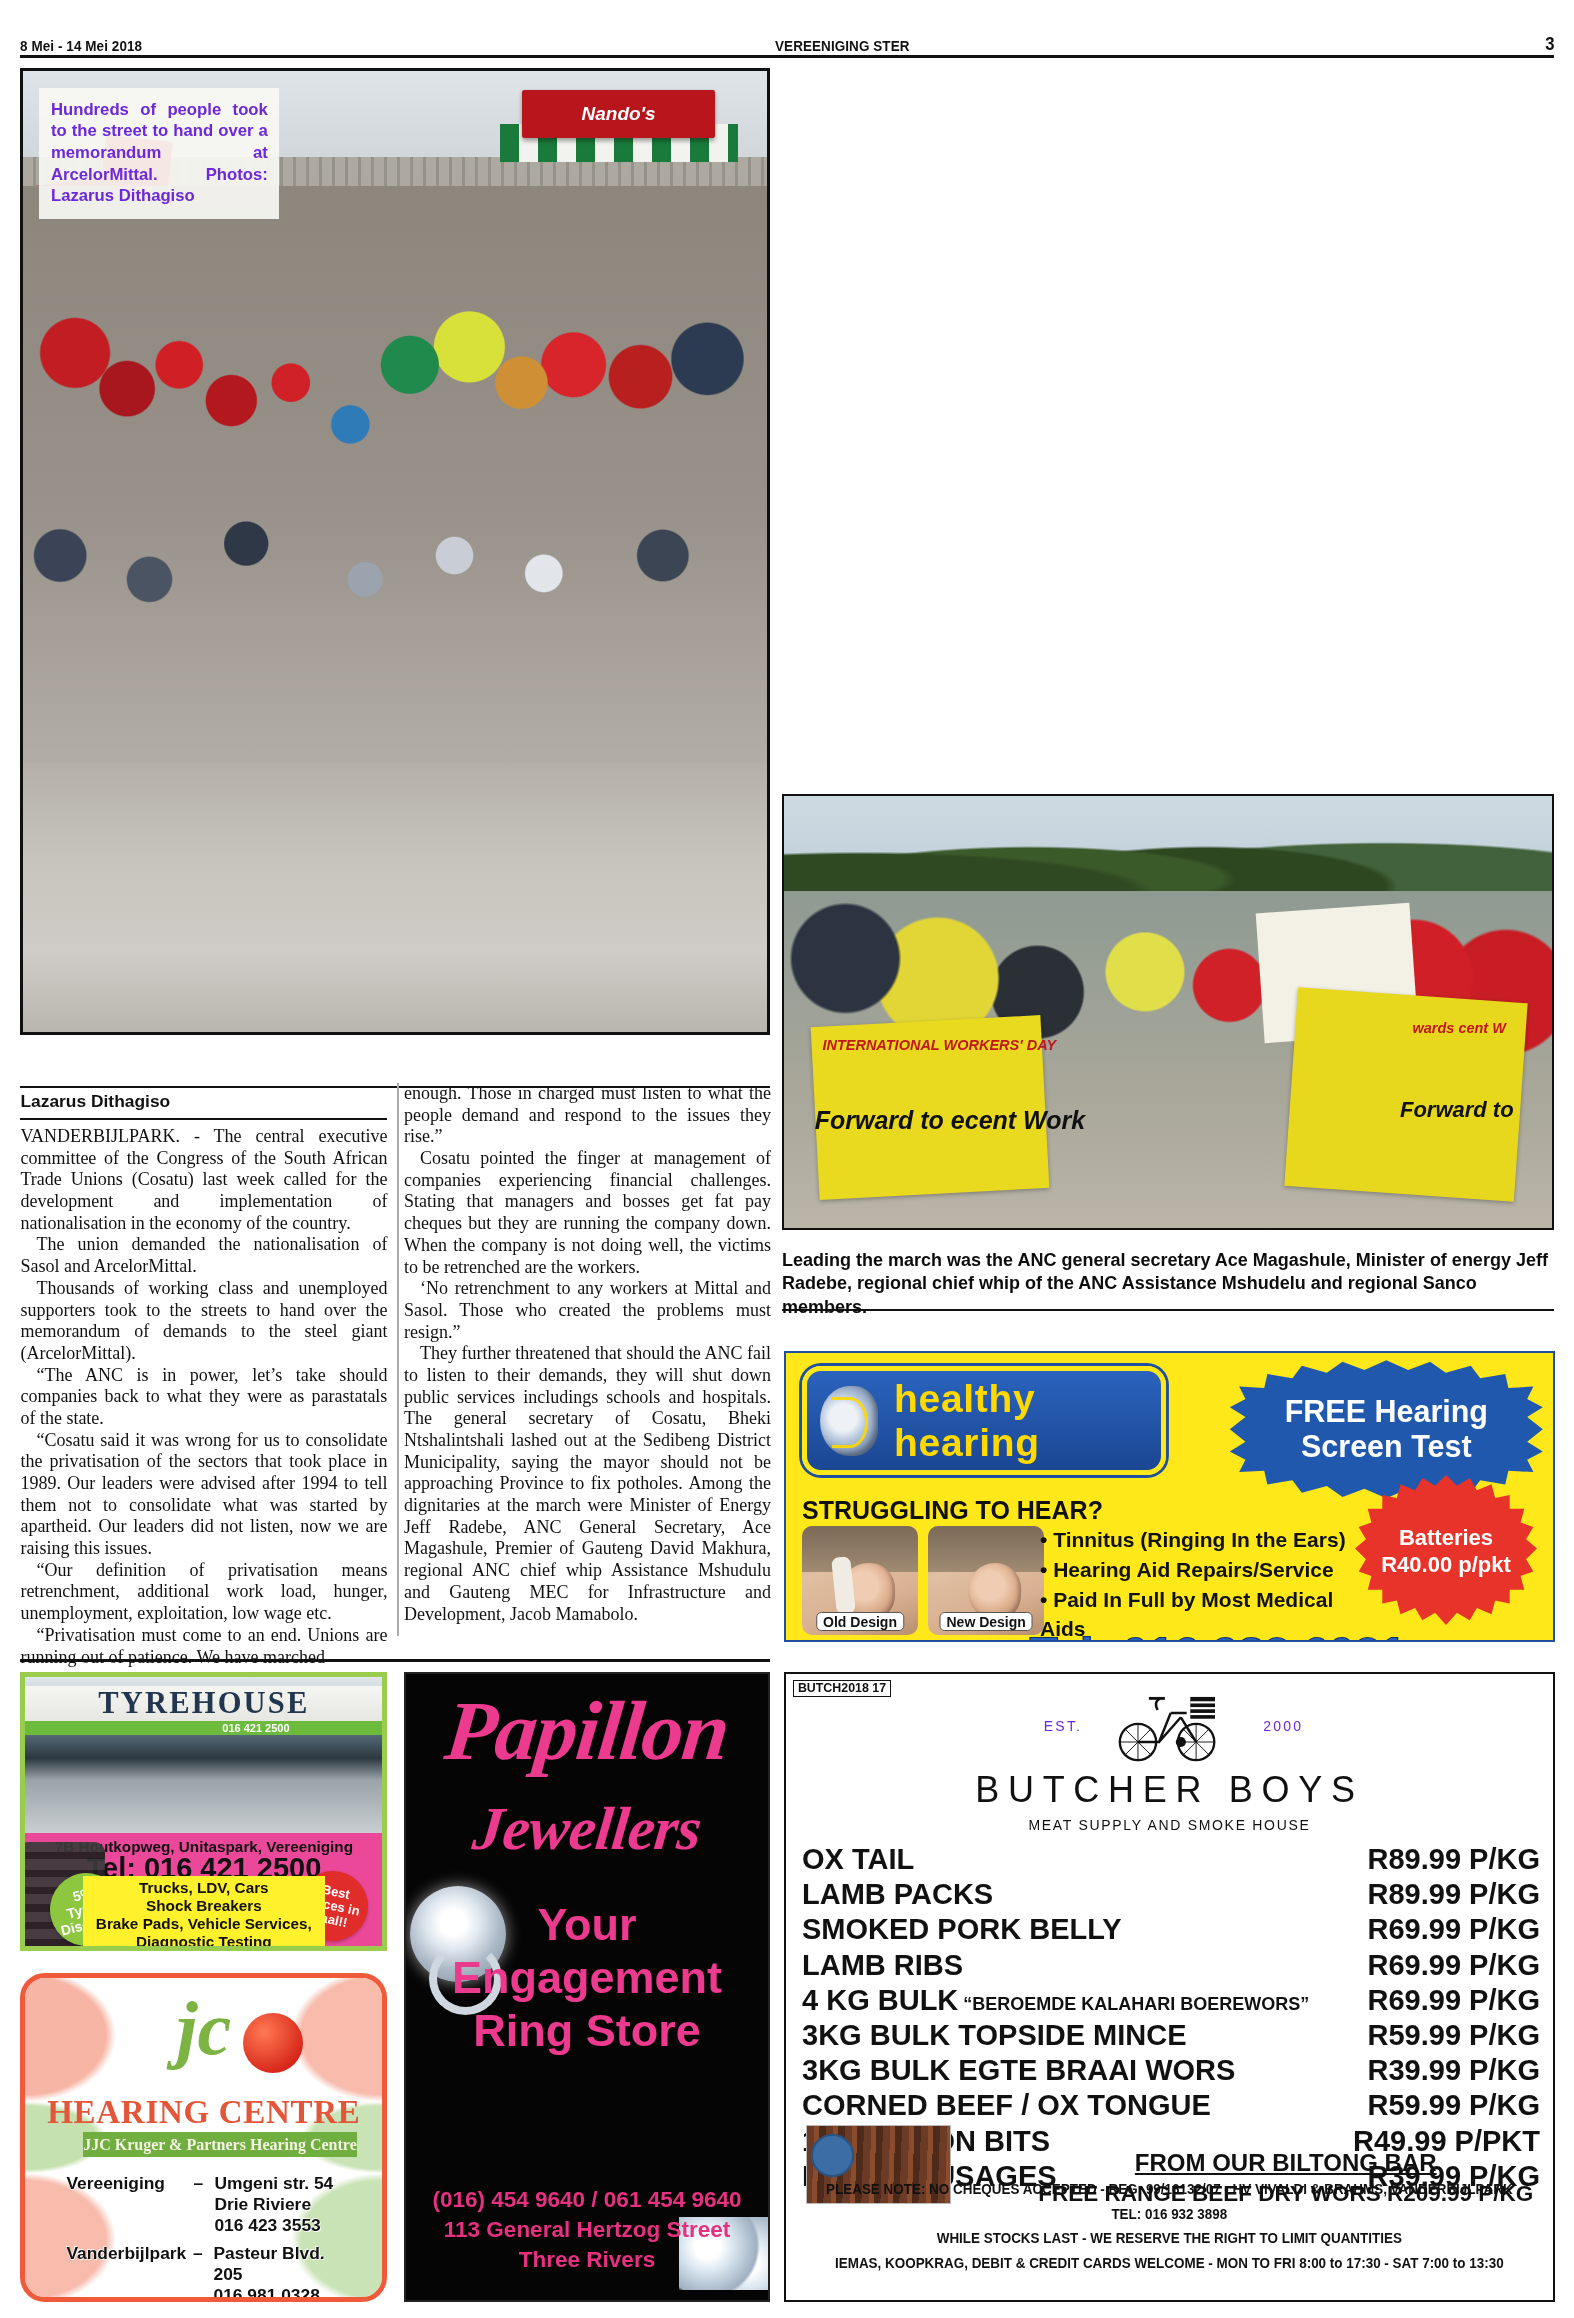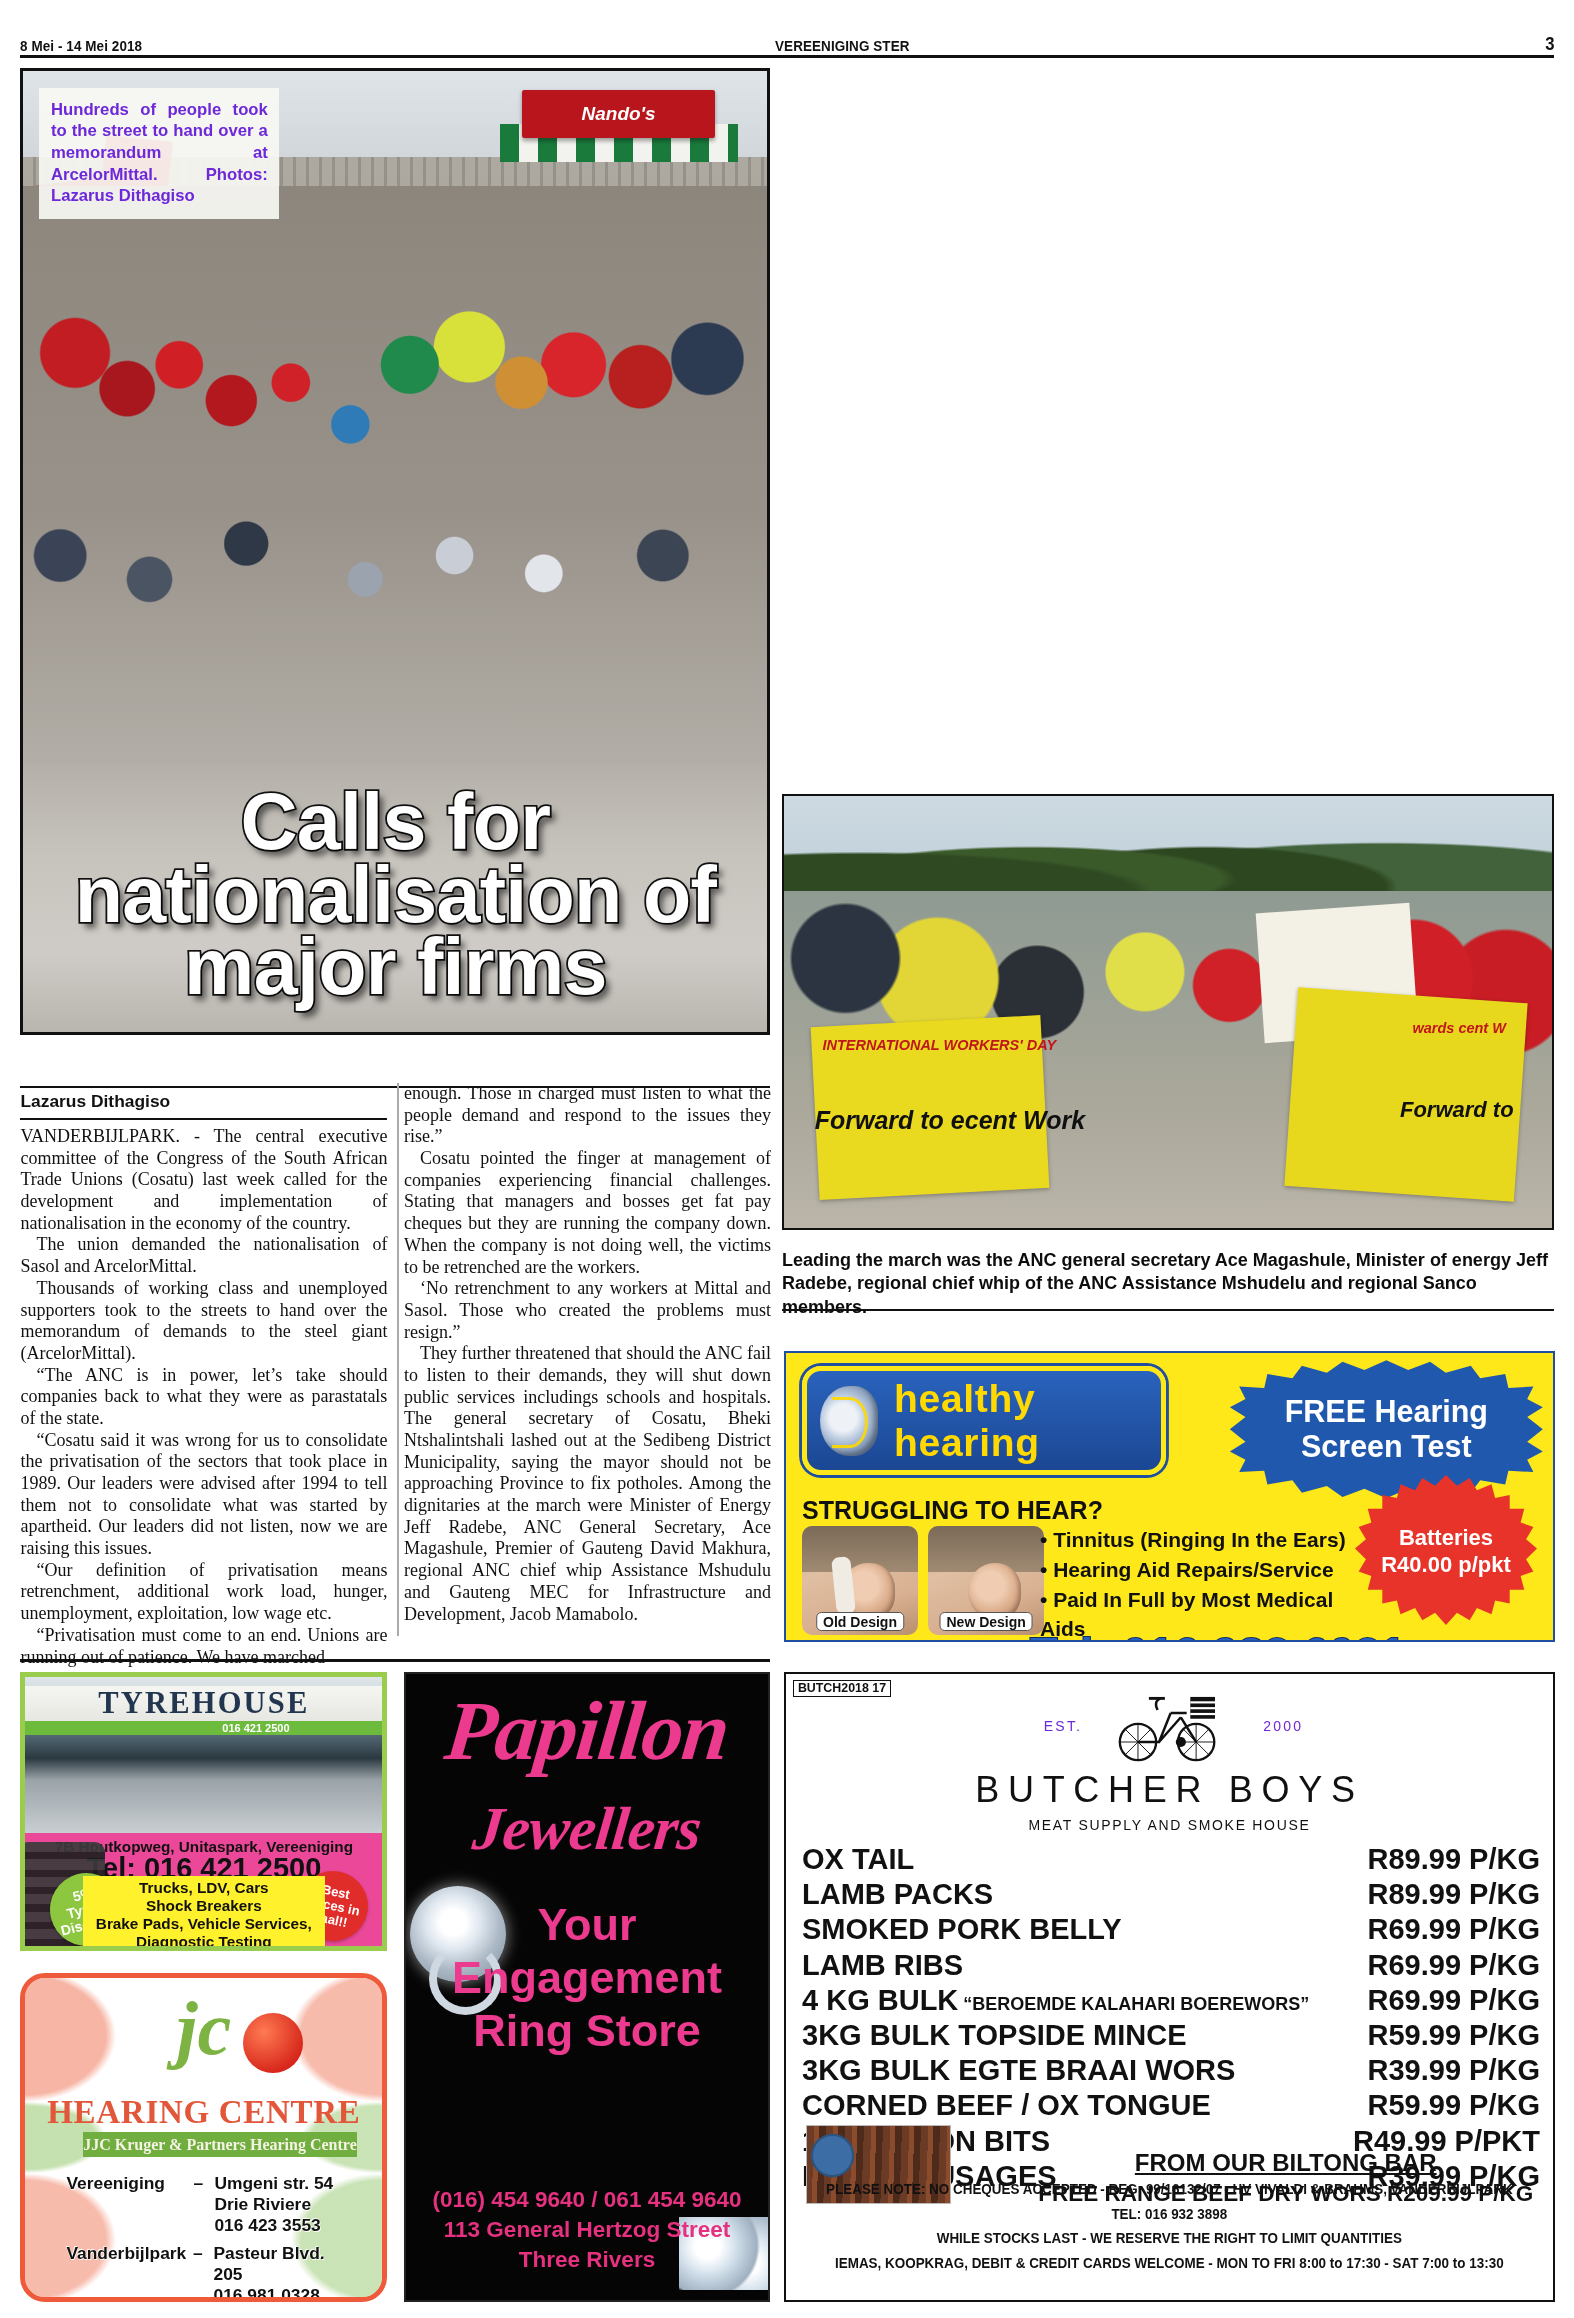--- a/index.html
+++ b/index.html
@@ -538,25 +538,20 @@
     <div class="nando">Nando's</div>
     <div class="banner-l"></div>
     <div class="banner-l2"></div>
     <div class="crowd"></div>
     <div class="road"></div>
 
     <div class="photo-caption-box">
       <p>Hundreds of people took to the street to hand over a memorandum at ArcelorMittal. Photos: Lazarus Dithagiso</p>
     </div>
 
-    <div class="headline-wrap">
-      <div class="headline">Calls for</div>
-      <div class="headline">nationalisation of</div>
-      <div class="headline">major firms</div>
-    </div>
   </div>
 
   <div class="photo2">
     <div class="trees"></div>
     <div class="crowd2"></div>
     <div class="placard-c"></div>
     <div class="placard-a"></div>
     <div class="placard-b"></div>
     <div class="placard-text pt1">INTERNATIONAL WORKERS' DAY</div>
     <div class="placard-text pt2">Forward to ecent Work</div>

